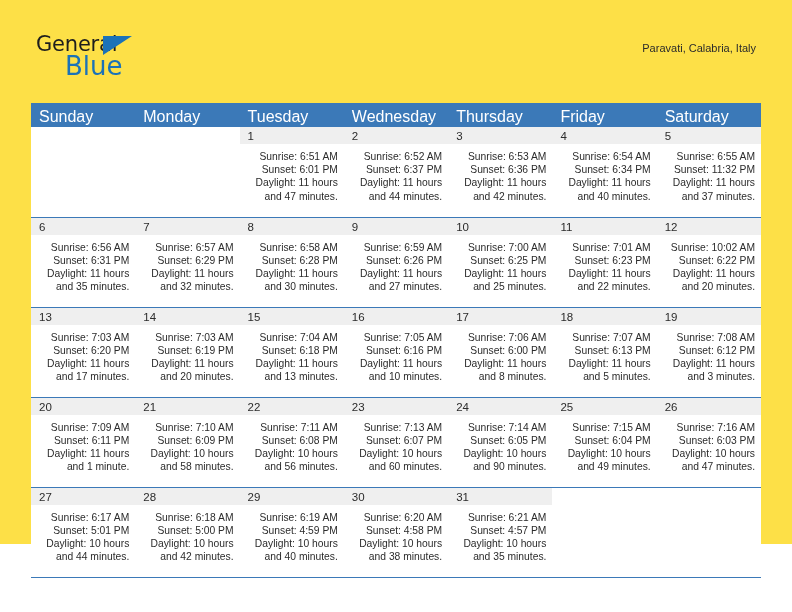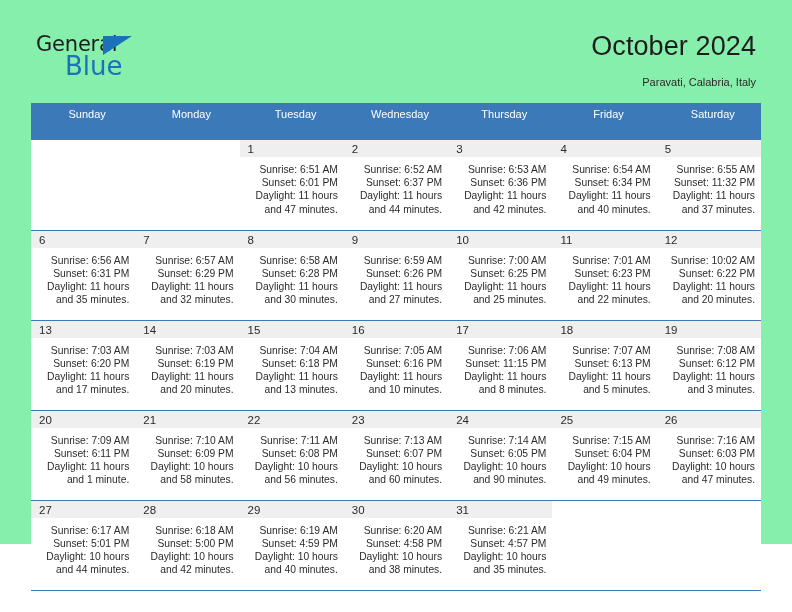--- a/index.html
+++ b/index.html
@@ -7,21 +7,21 @@
     width: 792px;
     height: 612px;
     background: #ffffff;
     font-family: "Liberation Sans", sans-serif;
     -webkit-font-smoothing: antialiased;
   }
   .page {
     position: relative;
     width: 792px;
     height: 544px;
-    background: #86efac;
+    background: #fde047;
   }
 
   
   .masthead {
     position: absolute;
     left: 0; right: 0;
     top: 0;
     height: 103px;
     padding: 0 36px;
   }
@@ -86,24 +86,24 @@
     position: absolute;
     left: 31px;
     top: 103px;
     width: 730px;
     border-collapse: collapse;
     table-layout: fixed;
   }
   .calendar th {
     background: #3b79b8;
     color: #ffffff;
-    font-size: 11px;
+    font-size: 16px;
     font-weight: 400;
-    text-align: center;
-    padding: 5px 0 20px 8px;
+    text-align: left;
+    padding: 5px 0 1px 8px;
     height: 22px;
     border: none;
   }
   .calendar td {
     width: 104.28px;
     height: 90px;
     vertical-align: top;
     padding: 0;
     border: none;
     border-bottom: 1.4px solid #3b79b8;
@@ -138,21 +138,20 @@
 
   <div class="masthead">
 
     <div class="brand">
       <span class="brand-general">General</span>
       <span class="brand-triangle"></span>
       <span class="brand-blue">Blue</span>
     </div>
 
     <div class="title-block">
-      <div class="cal-title">October 2024</div>
       <div class="cal-subtitle">Paravati, Calabria, Italy</div>
     </div>
 
   </div>
 
   <table class="calendar">
     <thead>
       <tr>
         <th>Sunday</th>
         <th>Monday</th>
@@ -316,21 +315,21 @@
               <div>Sunrise: 7:05 AM</div>
               <div>Sunset: 6:16 PM</div>
               <div>Daylight: 11 hours</div>
               <div>and 10 minutes.</div>
             </div>
           </td>
           <td class="">
             <span class="daynum">17</span>
             <div class="info">
               <div>Sunrise: 7:06 AM</div>
-              <div>Sunset: 11:15 PM</div>
+              <div>Sunset: 6:00 PM</div>
               <div>Daylight: 11 hours</div>
               <div>and 8 minutes.</div>
             </div>
           </td>
           <td class="">
             <span class="daynum">18</span>
             <div class="info">
               <div>Sunrise: 7:07 AM</div>
               <div>Sunset: 6:13 PM</div>
               <div>Daylight: 11 hours</div>

